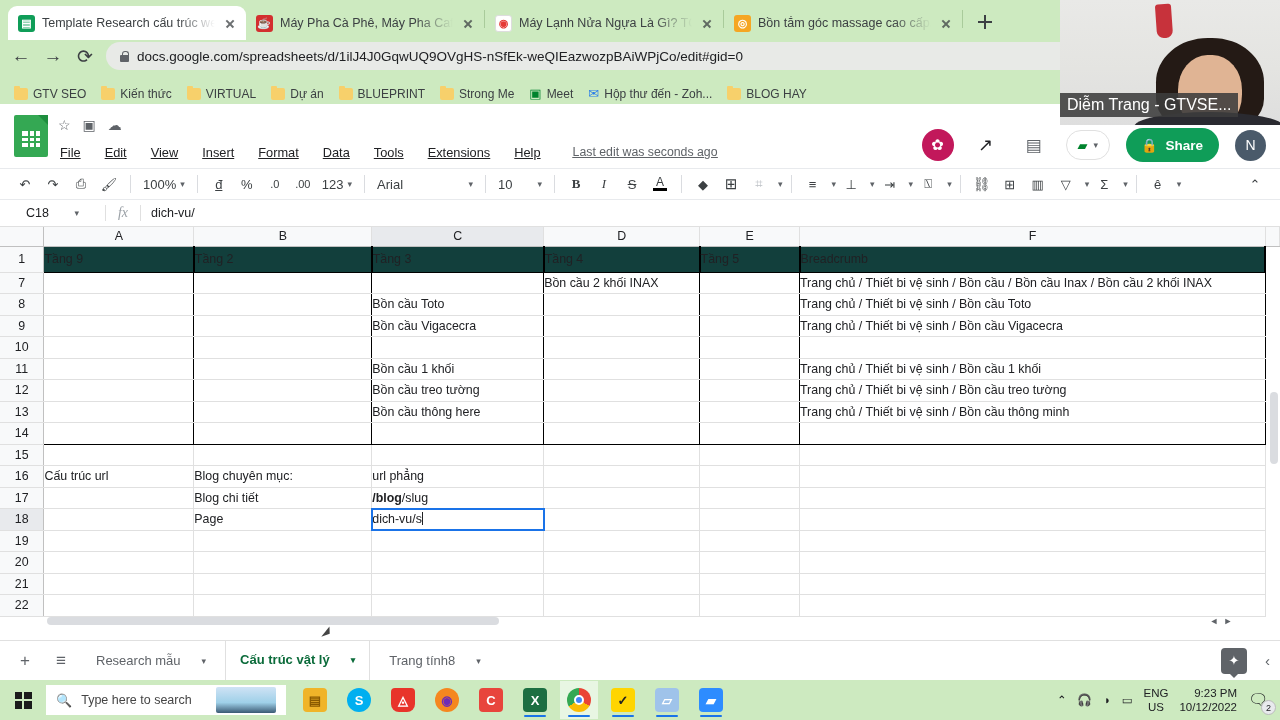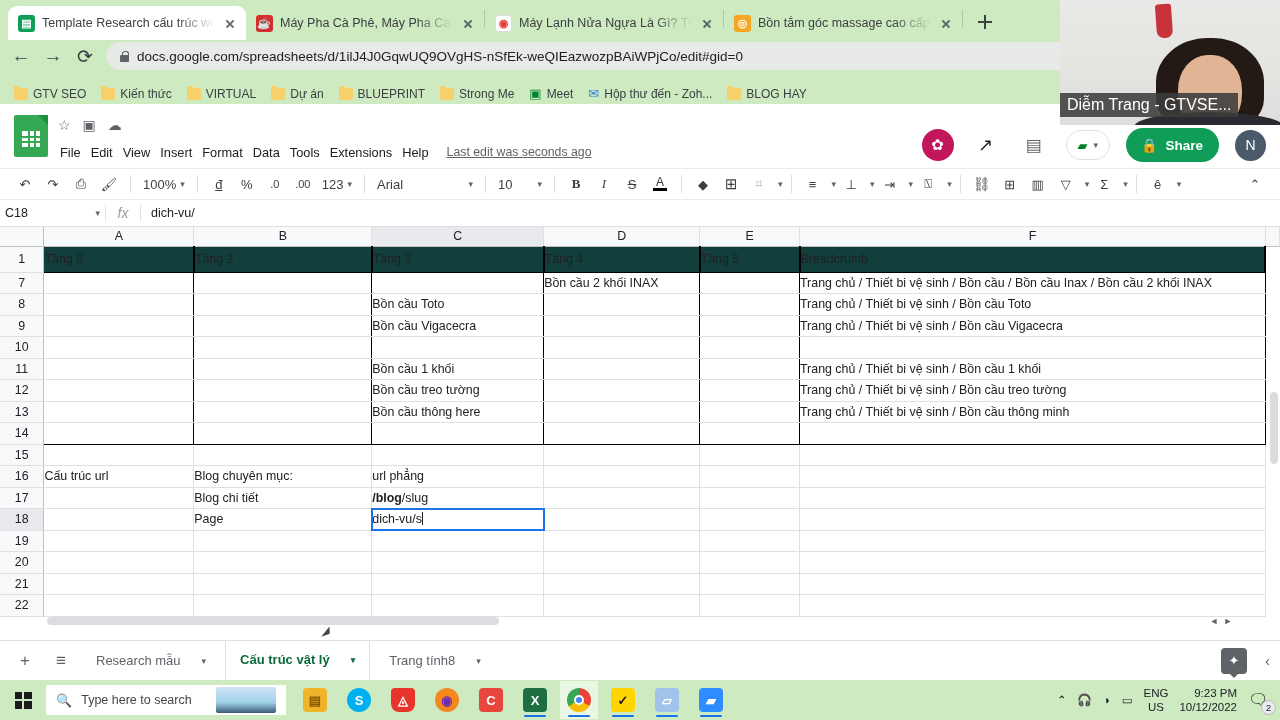--- a/index.html
+++ b/index.html
@@ -75,42 +75,42 @@
   .sheets-logo { width: 34px; height: 42px; margin-top: 5px; margin-right: 10px; flex:0 0 34px; position:relative; }
   .sheets-logo .page { position:absolute; inset:0; background:#34a853; border-radius:2px; }
   .sheets-logo .fold { position:absolute; right:0; top:0; border-left:10px solid transparent; border-top:10px solid #1e8e3e; }
   .sheets-logo .grid { position:absolute; left:8px; top:16px; width:18px; height:16px; background:#fff; }
   .sheets-logo .grid::before { content:""; position:absolute; left:0; top:5px; width:18px; height:1.6px; background:#34a853; box-shadow: 0 5px 0 #34a853; }
   .sheets-logo .grid::after { content:""; position:absolute; left:6px; top:0; width:1.6px; height:16px; background:#34a853; box-shadow: 6px 0 0 #34a853; }
   .title-block { flex: 1 1 auto; }
   .doc-title-row { display: flex; align-items: center; gap: 12px; height: 30px; }
   .doc-title { font-size: 17.5px; color: #202124; white-space: nowrap; }
   .ticon { color: #5f6368; font-size: 14px; }
-  .menubar { display: flex; align-items: center; gap: 6px; height: 24px; font-size: 12.8px; color: #202124; }
+  .menubar { display: flex; align-items: center; gap: 20px; height: 24px; font-size: 12.8px; color: #202124; text-decoration: underline; }
   .menu-item { padding: 1px 2px; }
   .lastedit { font-size: 12.3px; color: #5f6368; text-decoration: underline; margin-left: 10px; }
   .header-right { display:flex; align-items:center; gap: 16px; padding-top: 18px; }
   .circ-icon { width: 32px; height: 32px; border-radius: 50%; display:flex; align-items:center; justify-content:center; }
   .share-btn { background:#0f9d58; color:#fff; border-radius: 17px; height: 34px; padding: 0 16px; display:flex; align-items:center; gap:7px; font-size:13.5px; font-weight:600; }
   .avatar { width: 31px; height: 31px; border-radius: 50%; background:#4a5a6a; color:#fff; display:flex; align-items:center; justify-content:center; font-size:14px; }
   .meetpill { width: 44px; height: 30px; border-radius: 15px; border:1px solid #e0e0e0; display:flex; align-items:center; justify-content:center; gap:2px; }
 
   .toolbar { display:flex; align-items:center; height: 32px; border-top:1px solid #e8eaed; border-bottom:1px solid #e8eaed; padding: 0 12px; gap: 2px; font-size: 13px; color:#3c4043; }
   .tb { height: 26px; min-width: 26px; padding: 0 4px; display:flex; align-items:center; justify-content:center; border-radius:3px; }
   .tb.dim { color: #bdc1c6; }
   .tbsep { width:1px; height:18px; background:#dadce0; margin: 0 6px; }
   .tbselect { display:flex; align-items:center; justify-content:space-between; height:24px; border-radius:3px; padding: 0 4px; }
   .caret { font-size: 9px; color:#5f6368; margin-left: 4px; }
   .font-sel { width: 104px; }
   .size-sel { width: 52px; }
 
   .formulabar { display:flex; align-items:center; height: 27px; border-bottom:1px solid #e0e0e0; font-size:12.5px; color:#202124; }
-  .namebox { width: 105px; display:flex; align-items:center; justify-content:space-between; padding: 0 5px; height:100%; }
+  .namebox { width: 105px; display:flex; align-items:center; justify-content:space-between; padding: 0 26px; height:100%; }
   .fxsep { width:1px; height:16px; background:#e0e0e0; }
-  .fx { width: 34px; text-align:center; color:#9aa0a6; font-style: italic; font-family:Liberation Sans, sans-serif; font-size:14px; }
+  .fx { width: 34px; text-align:center; color:#9aa0a6; font-style: italic; font-family:Liberation Serif, serif; font-size:14px; }
   .fval { padding-left: 10px; }
 
   
   .gridwrap { position: relative; width: 1280px; height: 400px; overflow: hidden; }
   table.grid { border-collapse: collapse; table-layout: fixed; }
   table.grid td, table.grid th { font-size: 12.4px; color:#202124; font-weight: normal; padding: 0; }
   .colhdr td { height: 19px; background:#f8f9fa; text-align:center; color:#5f6368; font-size:11px;
                border-right:1px solid #e0e0e0; border-bottom:1px solid #c0c0c0; }
   .colhdr td.sel { background:#e8eaed; color: #202124; }
   .rowhdr { width: 44px; background:#f8f9fa; text-align:center; color:#5f6368; font-size:11px;

